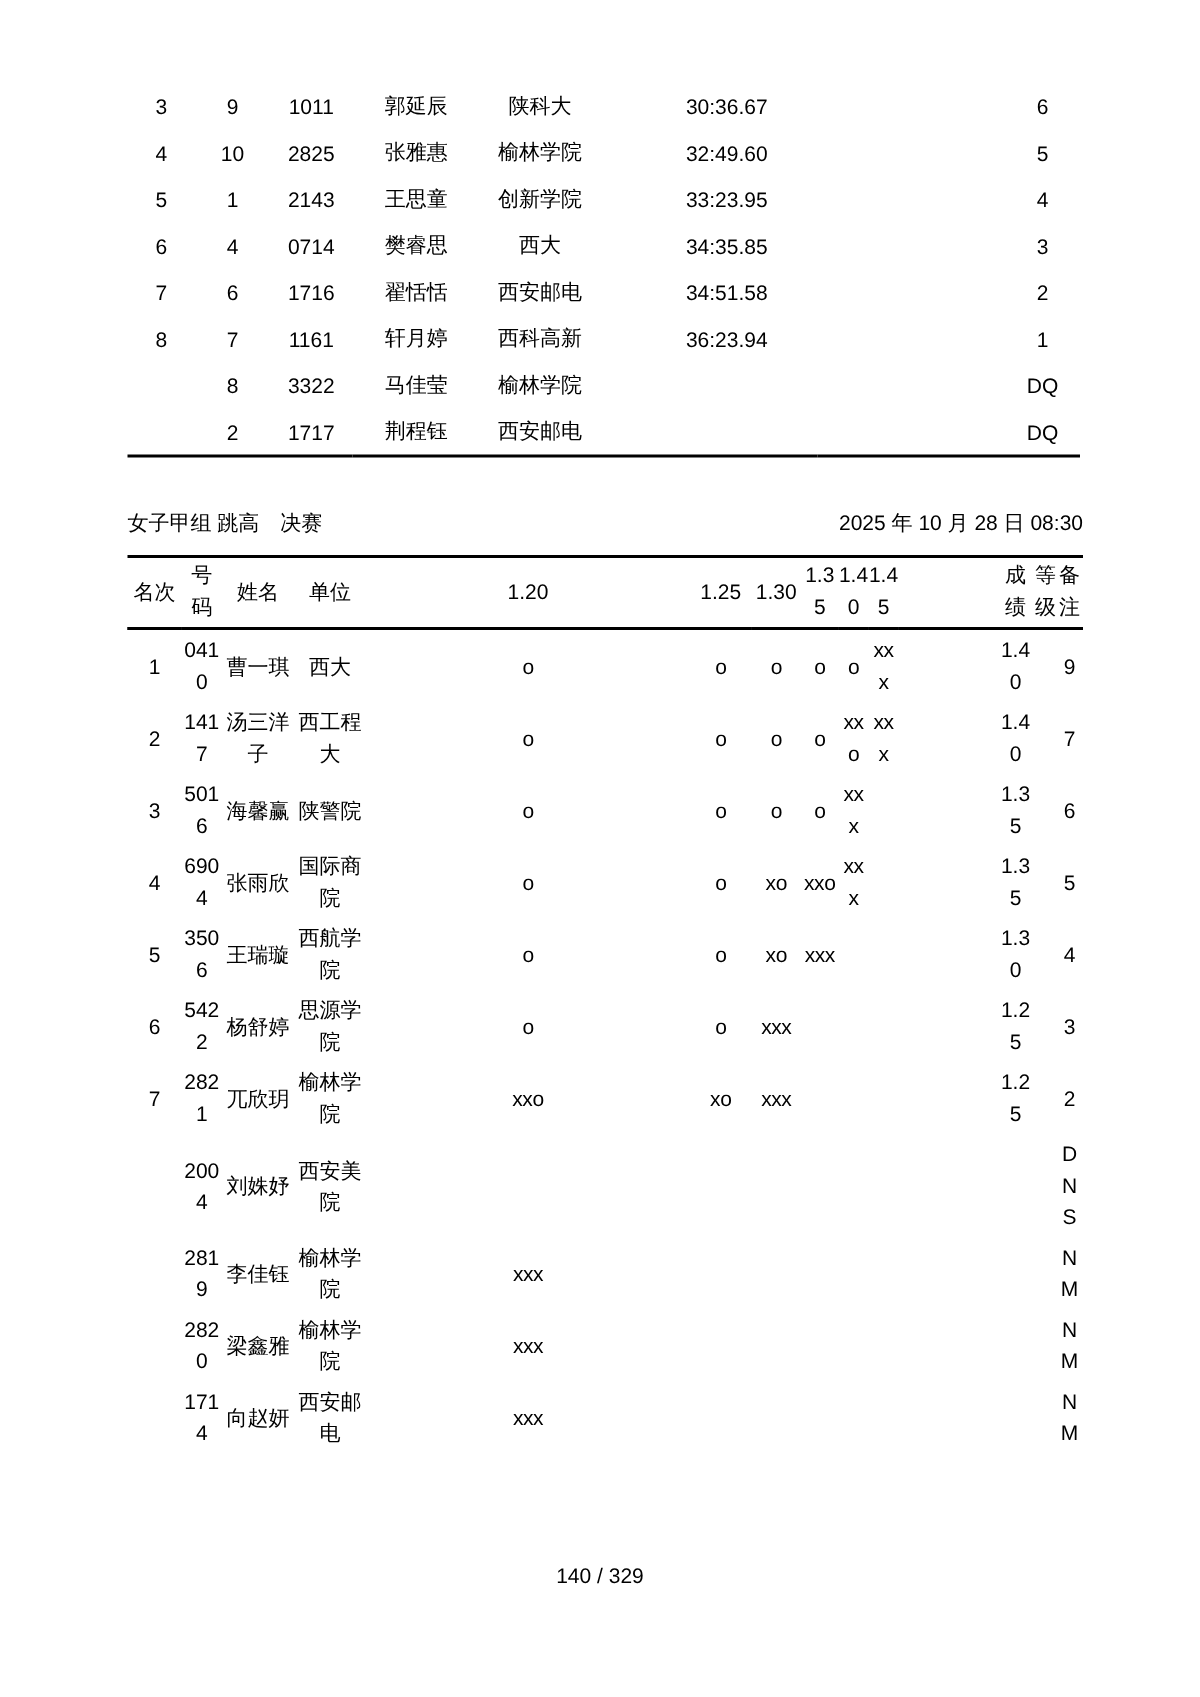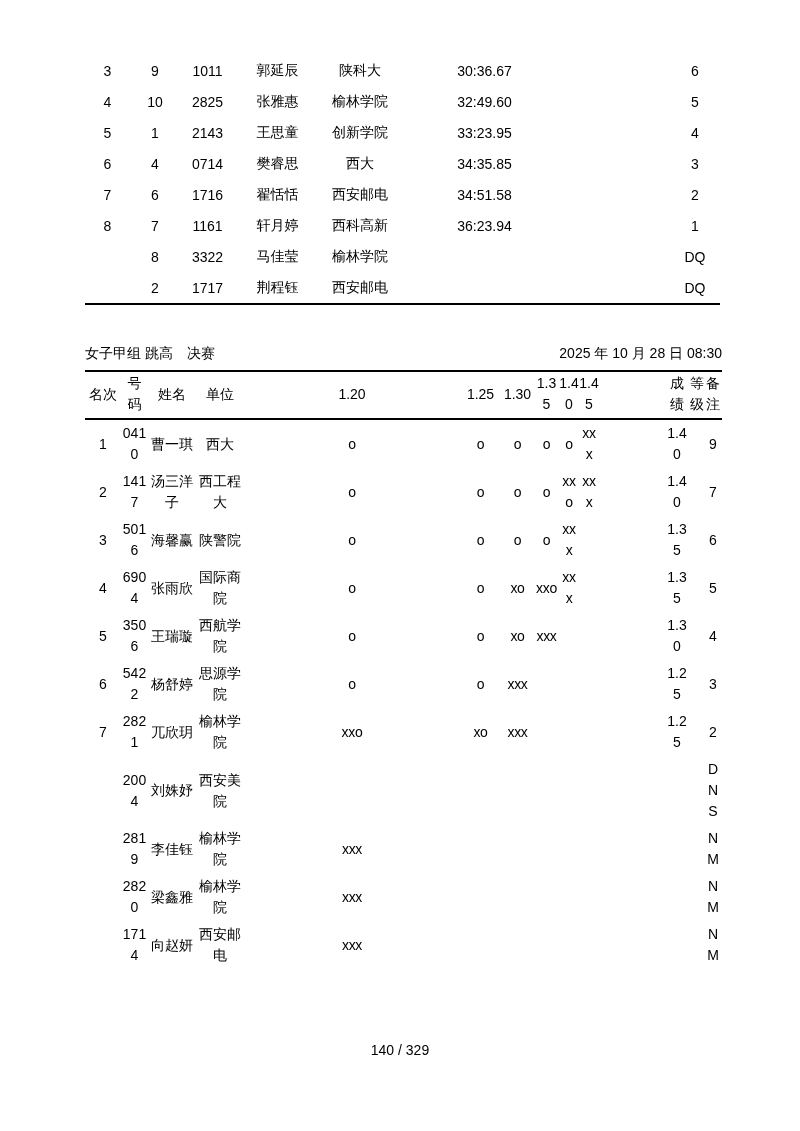--- a/index.html
+++ b/index.html
@@ -10,21 +10,21 @@
   table{border-collapse:collapse;table-layout:fixed;}
   
   .t1{position:absolute;left:85px;top:55px;width:635px;border-bottom:2px solid #000;}
   .t1 td{height:31px;padding:0;vertical-align:middle;overflow:hidden;white-space:nowrap;}
   .t1 td.c{text-align:center;}
   .t1 td.time{text-align:center;padding-left:24px;}
   
   .sec-head{
     position:absolute;left:85px;top:340px;width:637px;height:27px;
     border-bottom:2px solid #000;display:flex;justify-content:space-between;
-    align-items:center;padding-bottom:3px;box-sizing:content-box;
+    align-items:flex-start;padding-bottom:3px;box-sizing:content-box;
   }
   
   .t2{position:absolute;left:85px;top:370px;width:637px;}
   .t2 th,.t2 td{
     padding:3px 0;vertical-align:middle;text-align:center;
     line-height:21px;font-weight:normal;word-break:break-all;overflow:hidden;
   }
   .t2 thead tr{border-bottom:2px solid #000;}
   .t2 td.result,.t2 th.result{padding-left:3px;padding-right:3px;}
   .t2 tbody td.mark{white-space:nowrap;letter-spacing:-0.3px;}

